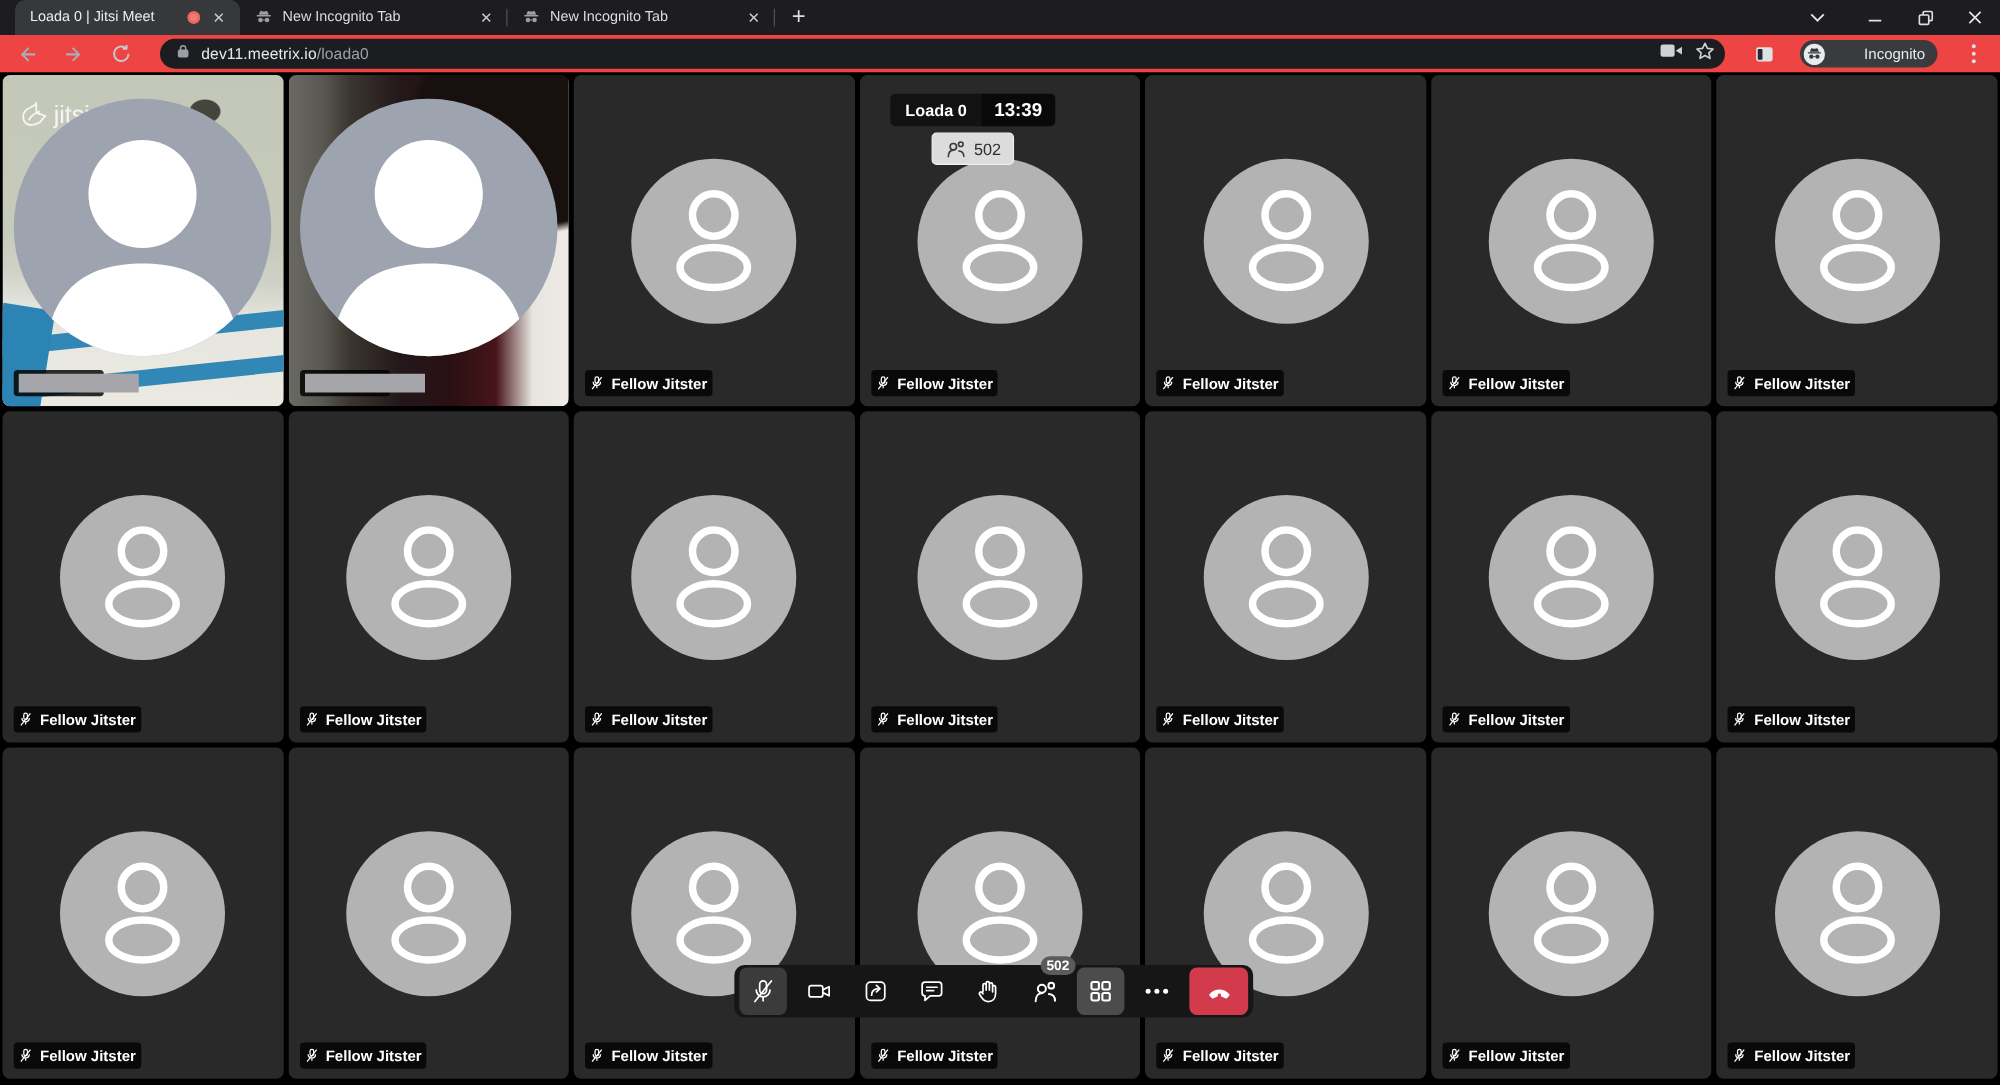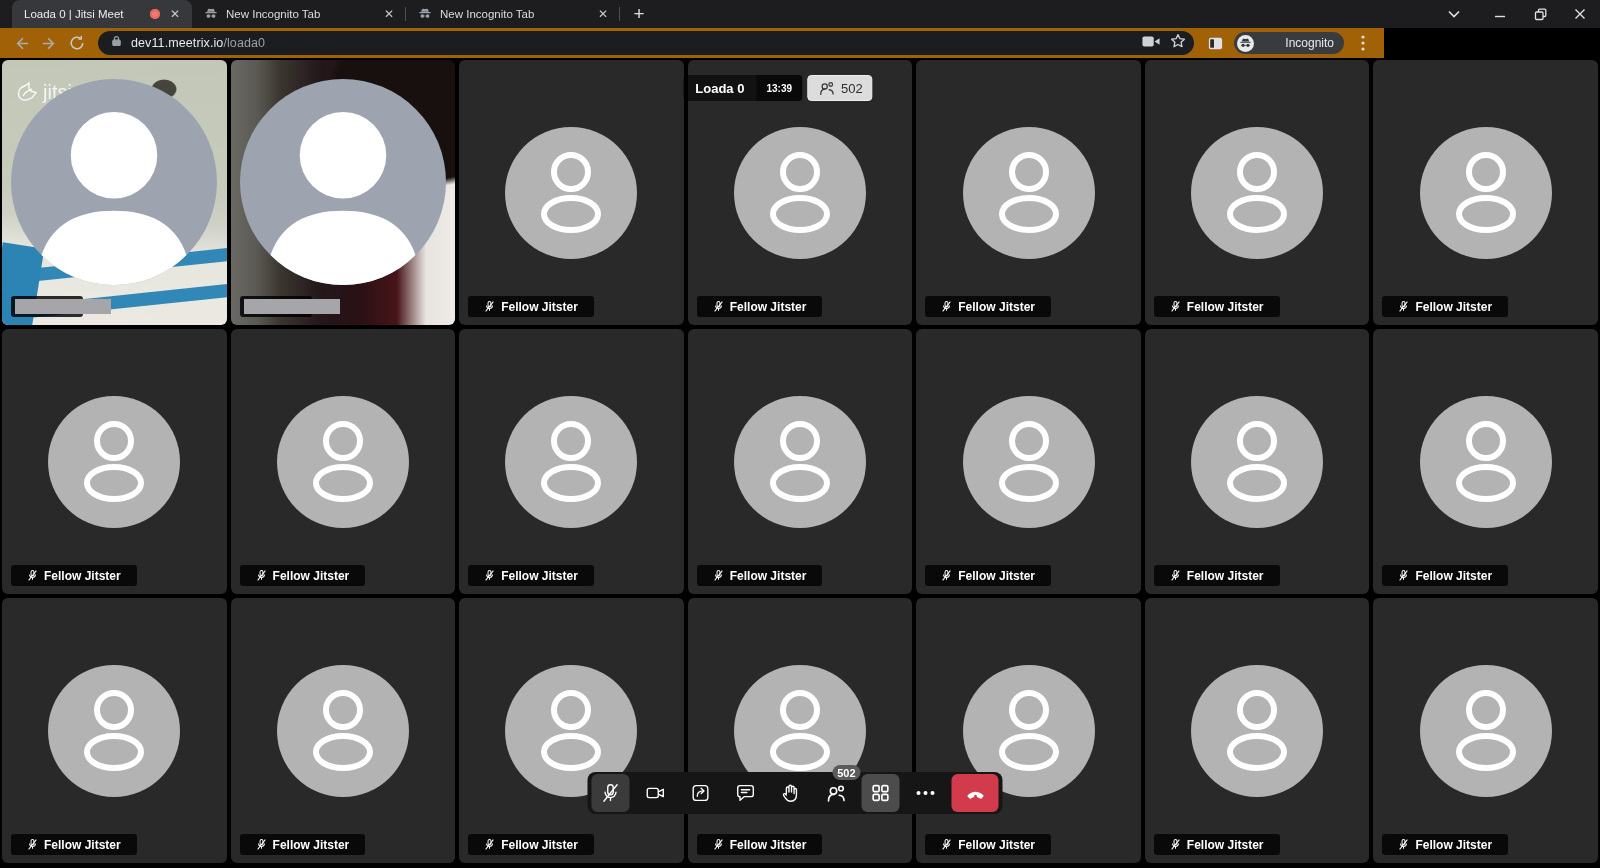--- a/index.html
+++ b/index.html
@@ -22,22 +22,22 @@
   .tab-close { width:14px; height:14px; flex:none; display:flex; align-items:center;
     justify-content:center; color:#c8cbcf; font-size:12px; }
   .favicon { width:14px; height:14px; flex:none; }
   .new-tab-btn { width:26px; height:26px; margin:0 0 1px 6px; display:flex; align-items:center;
     justify-content:center; color:#dadce0; font-size:19px; }
   .win-controls { position:absolute; right:0; top:0; height:28px; display:flex; }
   .win-btn { width:40px; height:28px; display:flex; align-items:center; justify-content:center; }
   .win-btn svg { stroke:#dfe1e5; }
   .tab-search-btn { margin-right:6px; }
 
-  .navbar { position:absolute; top:28px; left:0; width:1384px; height:30px; background:#a16207;
-    display:flex; align-items:center; padding:0 8px; gap:2px; }
+  .navbar { position:absolute; top:28px; left:0; width:1600px; height:30px; background:#ef4444;
+    display:flex; align-items:center; padding:0 8px; gap:12px; }
   .nav-icon { width:26px; height:26px; display:flex; align-items:center; justify-content:center; }
   .omnibox { flex:1; height:24px; margin:0 6px; background:#1c1d21; border-radius:12px;
     display:flex; align-items:center; padding:0 8px 0 12px; gap:8px; }
   .url { font-size:12.5px; color:#e8eaed; letter-spacing:.1px; }
   .url .path { color:#9aa0a6; }
   .omni-right { margin-left:auto; display:flex; align-items:center; gap:10px; }
   .incog-pill { height:22px; border-radius:11px; background:#3a3b3f; display:flex;
     align-items:center; gap:6px; padding:0 10px 0 3px; margin:0 4px; }
   .incog-avatar { width:17px; height:17px; border-radius:50%; background:#e8eaed;
     display:flex; align-items:center; justify-content:center; }
@@ -48,21 +48,21 @@
   .grid { position:absolute; left:2px; right:2px; top:2px; bottom:5px; display:grid;
     grid-template-columns:repeat(7,1fr); grid-template-rows:repeat(3,1fr); gap:4px; }
   .tile { position:relative; background:#292929; border-radius:6px; overflow:hidden; }
 
   .ph-circle { position:absolute; left:50%; top:50%; transform:translate(-50%,-50%);
     width:132px; height:132px; border-radius:50%; background:#b3b3b3;
     display:flex; align-items:center; justify-content:center; }
 
   .name-pill { position:absolute; left:9px; bottom:8px; height:21px;
     background:rgba(0,0,0,.78); border-radius:3px; display:flex; align-items:center;
-    gap:6px; padding:0 16px; z-index:4; }
+    gap:6px; padding:0 4px; z-index:4; }
   .pill-label { color:#fff; font-size:12px; font-weight:bold; white-space:nowrap; }
   .name-pill.video { padding:3px 0 3px 4px; background:rgba(0,0,0,.82); overflow:visible; }
   .redact { width:96px; height:15px; background:#a6a6aa; margin-right:-28px; }
 
   
   .scene-a { background:
       radial-gradient(26px 20px at 72% 11%, #45453d 45%, rgba(69,69,61,0) 50%),
       linear-gradient(183deg,#c3c7b8 0%,#c7cbbc 50%,#cfd1c6 60%,#e6e6df 72%,#ebe9e2 100%); }
   .scene-a .stripe { position:absolute; left:-8px; right:-8px; height:13px;
     background:#3187b5; transform:rotate(-6deg); z-index:1; }
@@ -74,27 +74,27 @@
       radial-gradient(170px 150px at 88% 14%, #17100f 55%, rgba(23,16,15,0) 60%),
       linear-gradient(90deg,#6a6964 0%,#5a5852 12%,#3a362f 22%,#23171a 40%,#2a1014 58%,#471519 74%,#e8e5e0 87%,#eeebe6 100%); }
   .watermark { position:absolute; top:20px; left:14px; display:flex; align-items:center;
     gap:5px; color:rgba(255,255,255,.82); font-size:20px; z-index:2; }
   .big-avatar { position:absolute; left:50%; top:46%; transform:translate(-50%,-50%);
     width:206px; height:206px; border-radius:50%; background:#9da4b0; overflow:hidden; z-index:3; }
   .big-avatar svg { position:absolute; inset:0; }
 
   
   .conf-info { position:absolute; top:17px; left:50%; transform:translateX(-50%);
-    margin-left:-22px; display:flex; align-items:center; gap:5px; z-index:6; }
+    margin-left:-22px; display:flex; align-items:center; gap:5px; z-index:6;flex-direction:column; }
   .subject-pill { display:flex; align-items:stretch; height:26px; background:rgba(0,0,0,.55);
     border-radius:4px; overflow:hidden; }
   .subject { display:flex; align-items:center; padding:0 12px; color:#fff;
     font-weight:bold; font-size:13px; }
   .timer { display:flex; align-items:center; padding:0 10px; background:rgba(0,0,0,.5);
-    color:#fff; font-weight:bold; font-size:10px; }
+    color:#fff; font-weight:bold; font-size:15px; }
   .count-badge { height:26px; background:#dcdcdc; border:1px solid #efefef; border-radius:4px;
     display:flex; align-items:center; gap:6px; padding:0 9px; color:#2f2f2f;
     font-size:13px; }
 
   
   .call-toolbar { position:absolute; bottom:54px; left:50%; transform:translateX(-50%);
     margin-left:-5px; background:#161616; border-radius:8px; display:flex; align-items:center;
     gap:7px; padding:2px 4px; z-index:7; height:42px; }
   .tb-btn { width:38px; height:38px; border-radius:6px; display:flex; align-items:center;
     justify-content:center; position:relative; }

